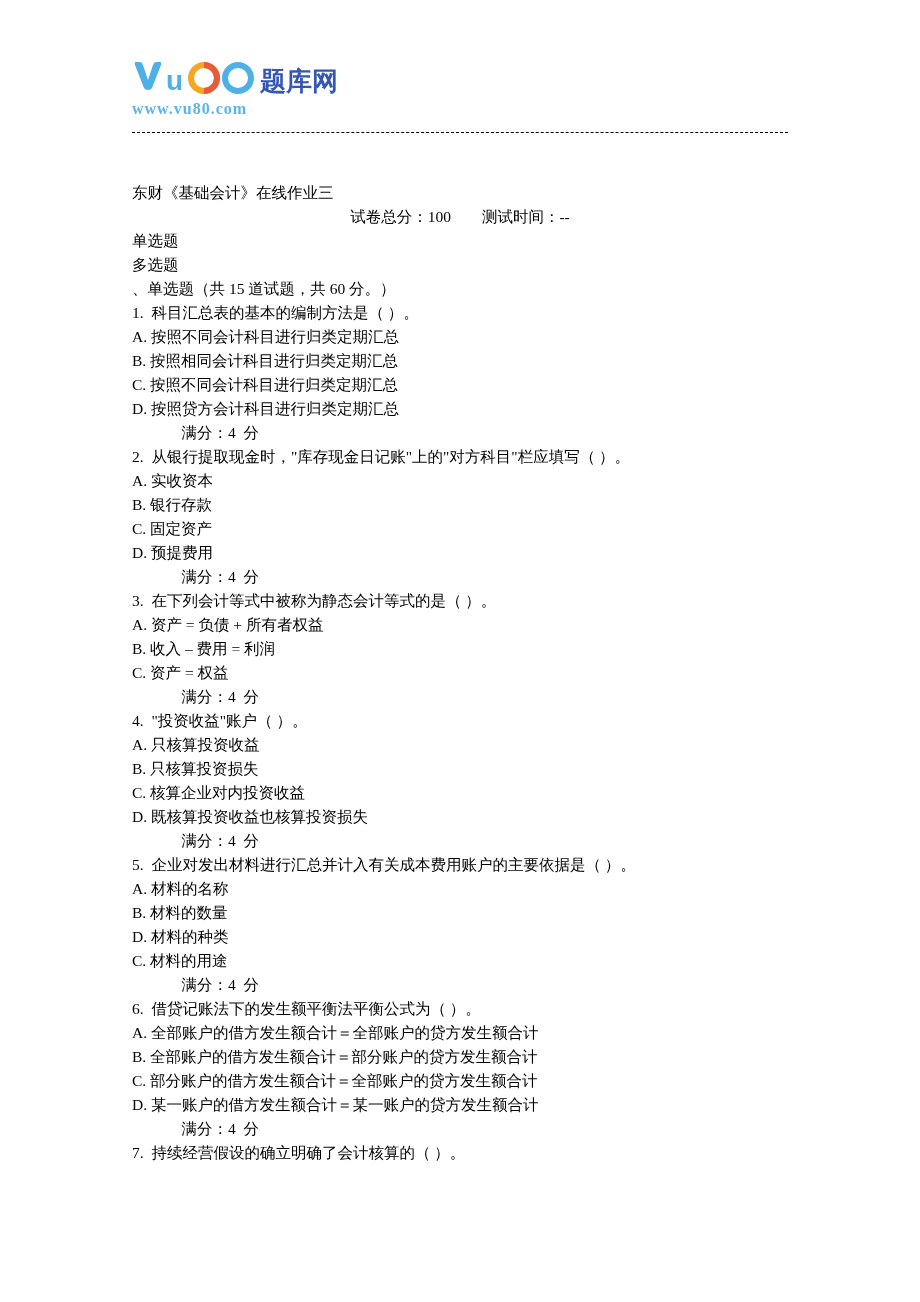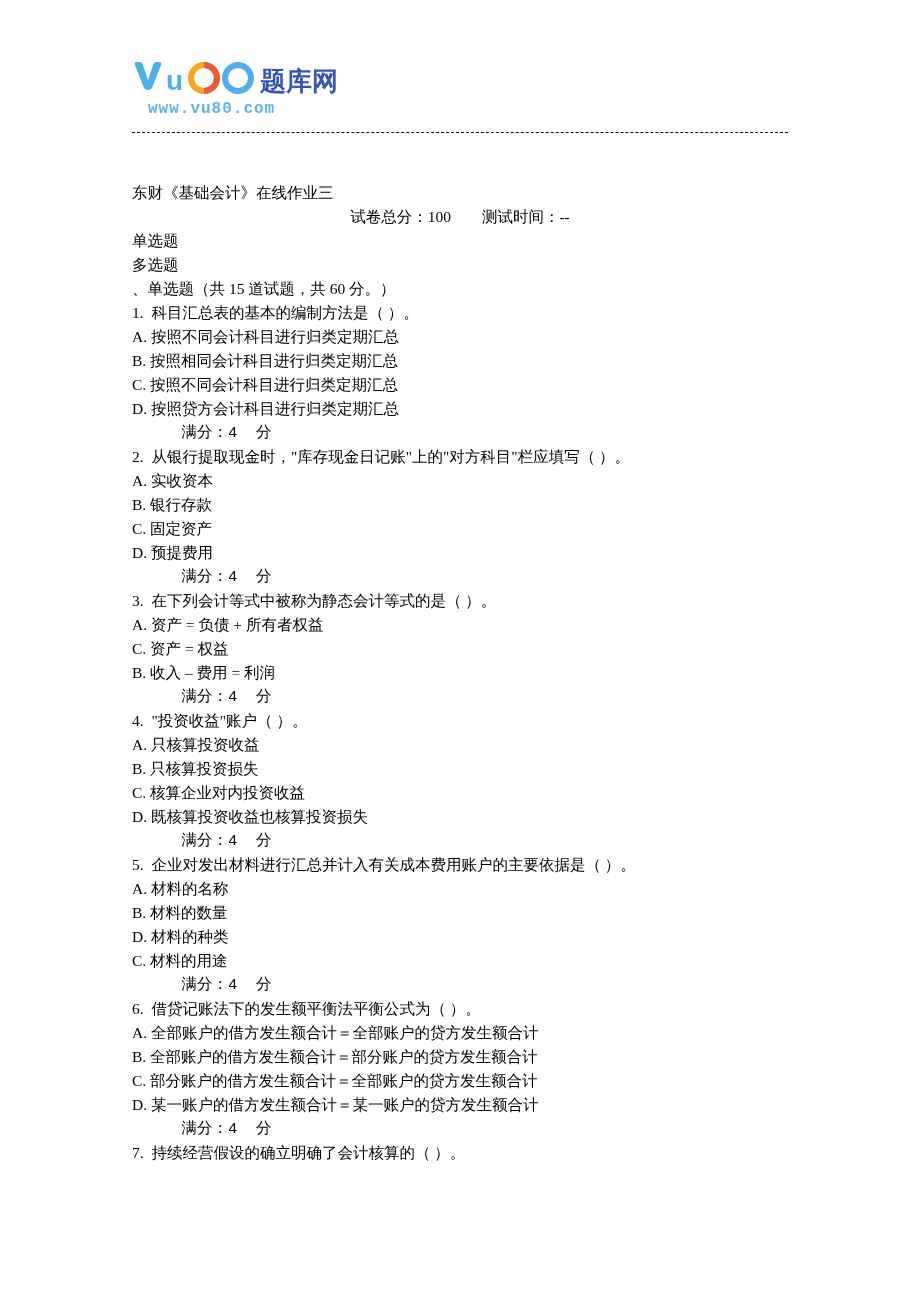--- a/index.html
+++ b/index.html
@@ -14,27 +14,27 @@
     }
     .logo-area {
       margin-bottom: 12px;
       height: 60px;
       position: relative;
     }
     .logo-svg {
       display: block;
     }
     .logo-domain {
-      font-family: Liberation Mono, monospace;
+      font-family: Liberation Serif, serif;
       font-size: 16px;
       letter-spacing: 1px;
       color: #5db4e8;
       font-weight: bold;
       margin-top: -2px;
-      margin-left: 16px;
+      margin-left: 0;
     }
     .separator {
       border: none;
       border-top: 1px dashed #000;
       margin: 0 0 10px 0;
     }
     .content {
       font-size: 15.5px;
       line-height: 24px;
       color: #000;
@@ -42,21 +42,20 @@
     }
     .line {
       white-space: pre;
     }
     .header-line1 {
       white-space: pre;
       text-align: center;
     }
     .indent-score {
       padding-left: 3.2em;
-      font-family: Liberation Mono, monospace;
     }
   </style>
 </head>
 <body>
 
 <div class="page">
   <div class="logo-area">
     <svg class="logo-svg" width="210" height="42" viewBox="0 0 210 42">
       <g>
         <path d="M3 5 Q2 2 4 2 L8 2 Q10 2 11 5 L16 20 L21 5 Q22 2 24 2 L28 2 Q30 2 29 5 L20 28 Q19 30 16 30 Q13 30 12 28 Z" fill="#4fb0e6"></path>
@@ -87,22 +86,22 @@
         <div class="line">D. 按照贷方会计科目进行归类定期汇总</div>
         <div class="line indent-score">满分：4  分</div>
         <div class="line">2.  从银行提取现金时，"库存现金日记账"上的"对方科目"栏应填写（ ）。</div>
         <div class="line">A. 实收资本</div>
         <div class="line">B. 银行存款</div>
         <div class="line">C. 固定资产</div>
         <div class="line">D. 预提费用</div>
         <div class="line indent-score">满分：4  分</div>
         <div class="line">3.  在下列会计等式中被称为静态会计等式的是（ ）。</div>
         <div class="line">A. 资产 = 负债 + 所有者权益</div>
+        <div class="line">B. 收入 – 费用 = 利润</div>
         <div class="line">C. 资产 = 权益</div>
-        <div class="line">B. 收入 – 费用 = 利润</div>
         <div class="line indent-score">满分：4  分</div>
         <div class="line">4.  "投资收益"账户（ ）。</div>
         <div class="line">A. 只核算投资收益</div>
         <div class="line">B. 只核算投资损失</div>
         <div class="line">C. 核算企业对内投资收益</div>
         <div class="line">D. 既核算投资收益也核算投资损失</div>
         <div class="line indent-score">满分：4  分</div>
         <div class="line">5.  企业对发出材料进行汇总并计入有关成本费用账户的主要依据是（ ）。</div>
         <div class="line">A. 材料的名称</div>
         <div class="line">B. 材料的数量</div>

